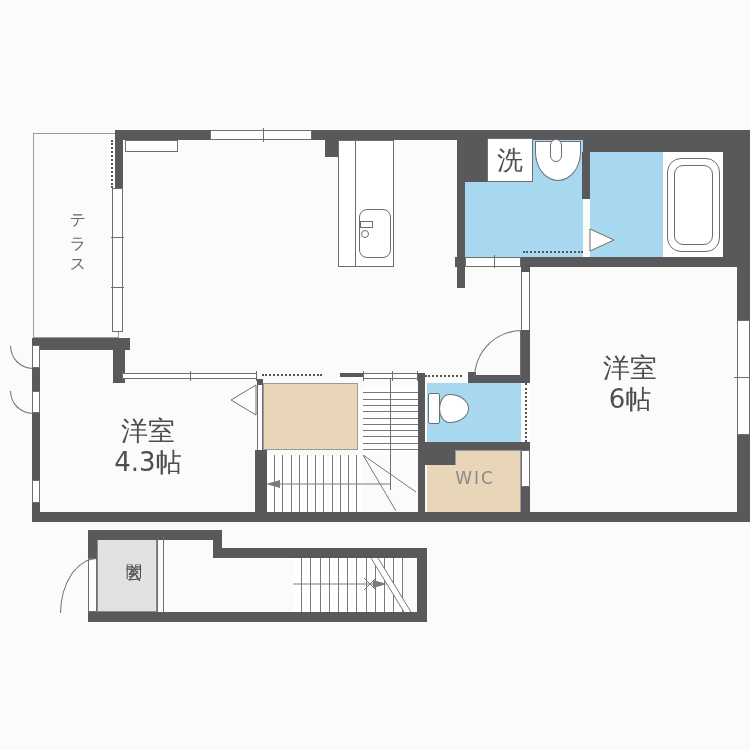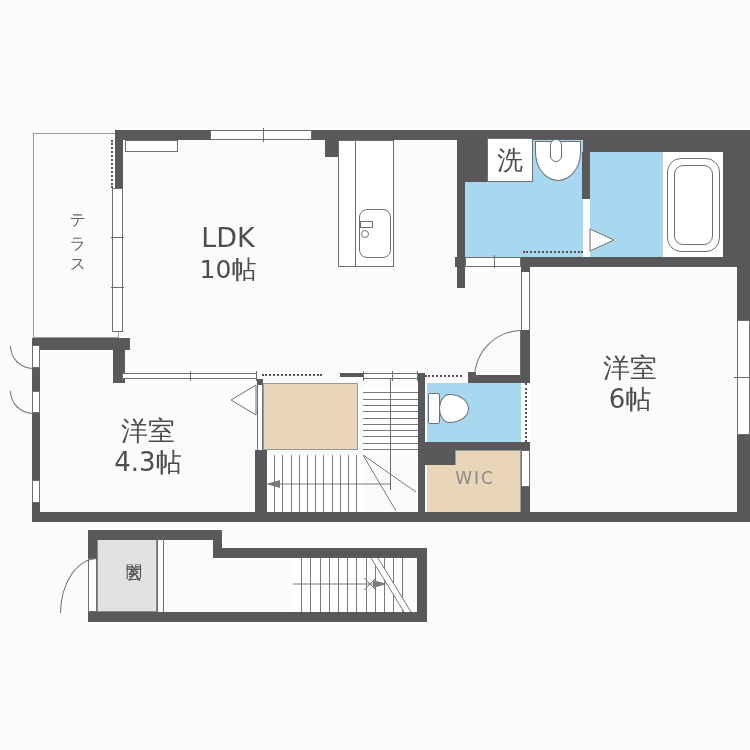--- a/index.html
+++ b/index.html
@@ -165,24 +165,20 @@
     <line x1="378" y1="558" x2="411" y2="612" stroke="#7a7a7a" stroke-width="1"></line>
 
     <line x1="293" y1="584" x2="383" y2="584" stroke="#7a7a7a" stroke-width="1"></line>
     <polygon points="373,580 373,588 387,584" fill="#7a7a7a"></polygon>
     <line x1="364" y1="578" x2="376" y2="590" stroke="#7a7a7a" stroke-width="1"></line>
     <line x1="364" y1="590" x2="376" y2="578" stroke="#7a7a7a" stroke-width="1"></line>
   </svg>
 
   <div class="lbl vert" style="left:67px;top:203px;font-size:16px;color:#666;letter-spacing:4px;">テラス</div>
 
-  <div class="lbl" style="left:163px;top:222px;width:130px;text-align:center;line-height:1.15;font-size:27px;">
-    <span>LDK</span><br>
-    <span style="font-size:25px;">10帖</span>
-  </div>
 
   <div class="lbl" style="left:83px;top:415px;width:130px;text-align:center;line-height:1.15;font-size:27px;">
     <span>洋室</span><br>
     <span style="font-size:26px;">4.3帖</span>
   </div>
 
   <div class="lbl" style="left:565px;top:352px;width:130px;text-align:center;line-height:1.15;font-size:27px;">
     <span>洋室</span><br>
     <span style="font-size:26px;">6帖</span>
   </div>

